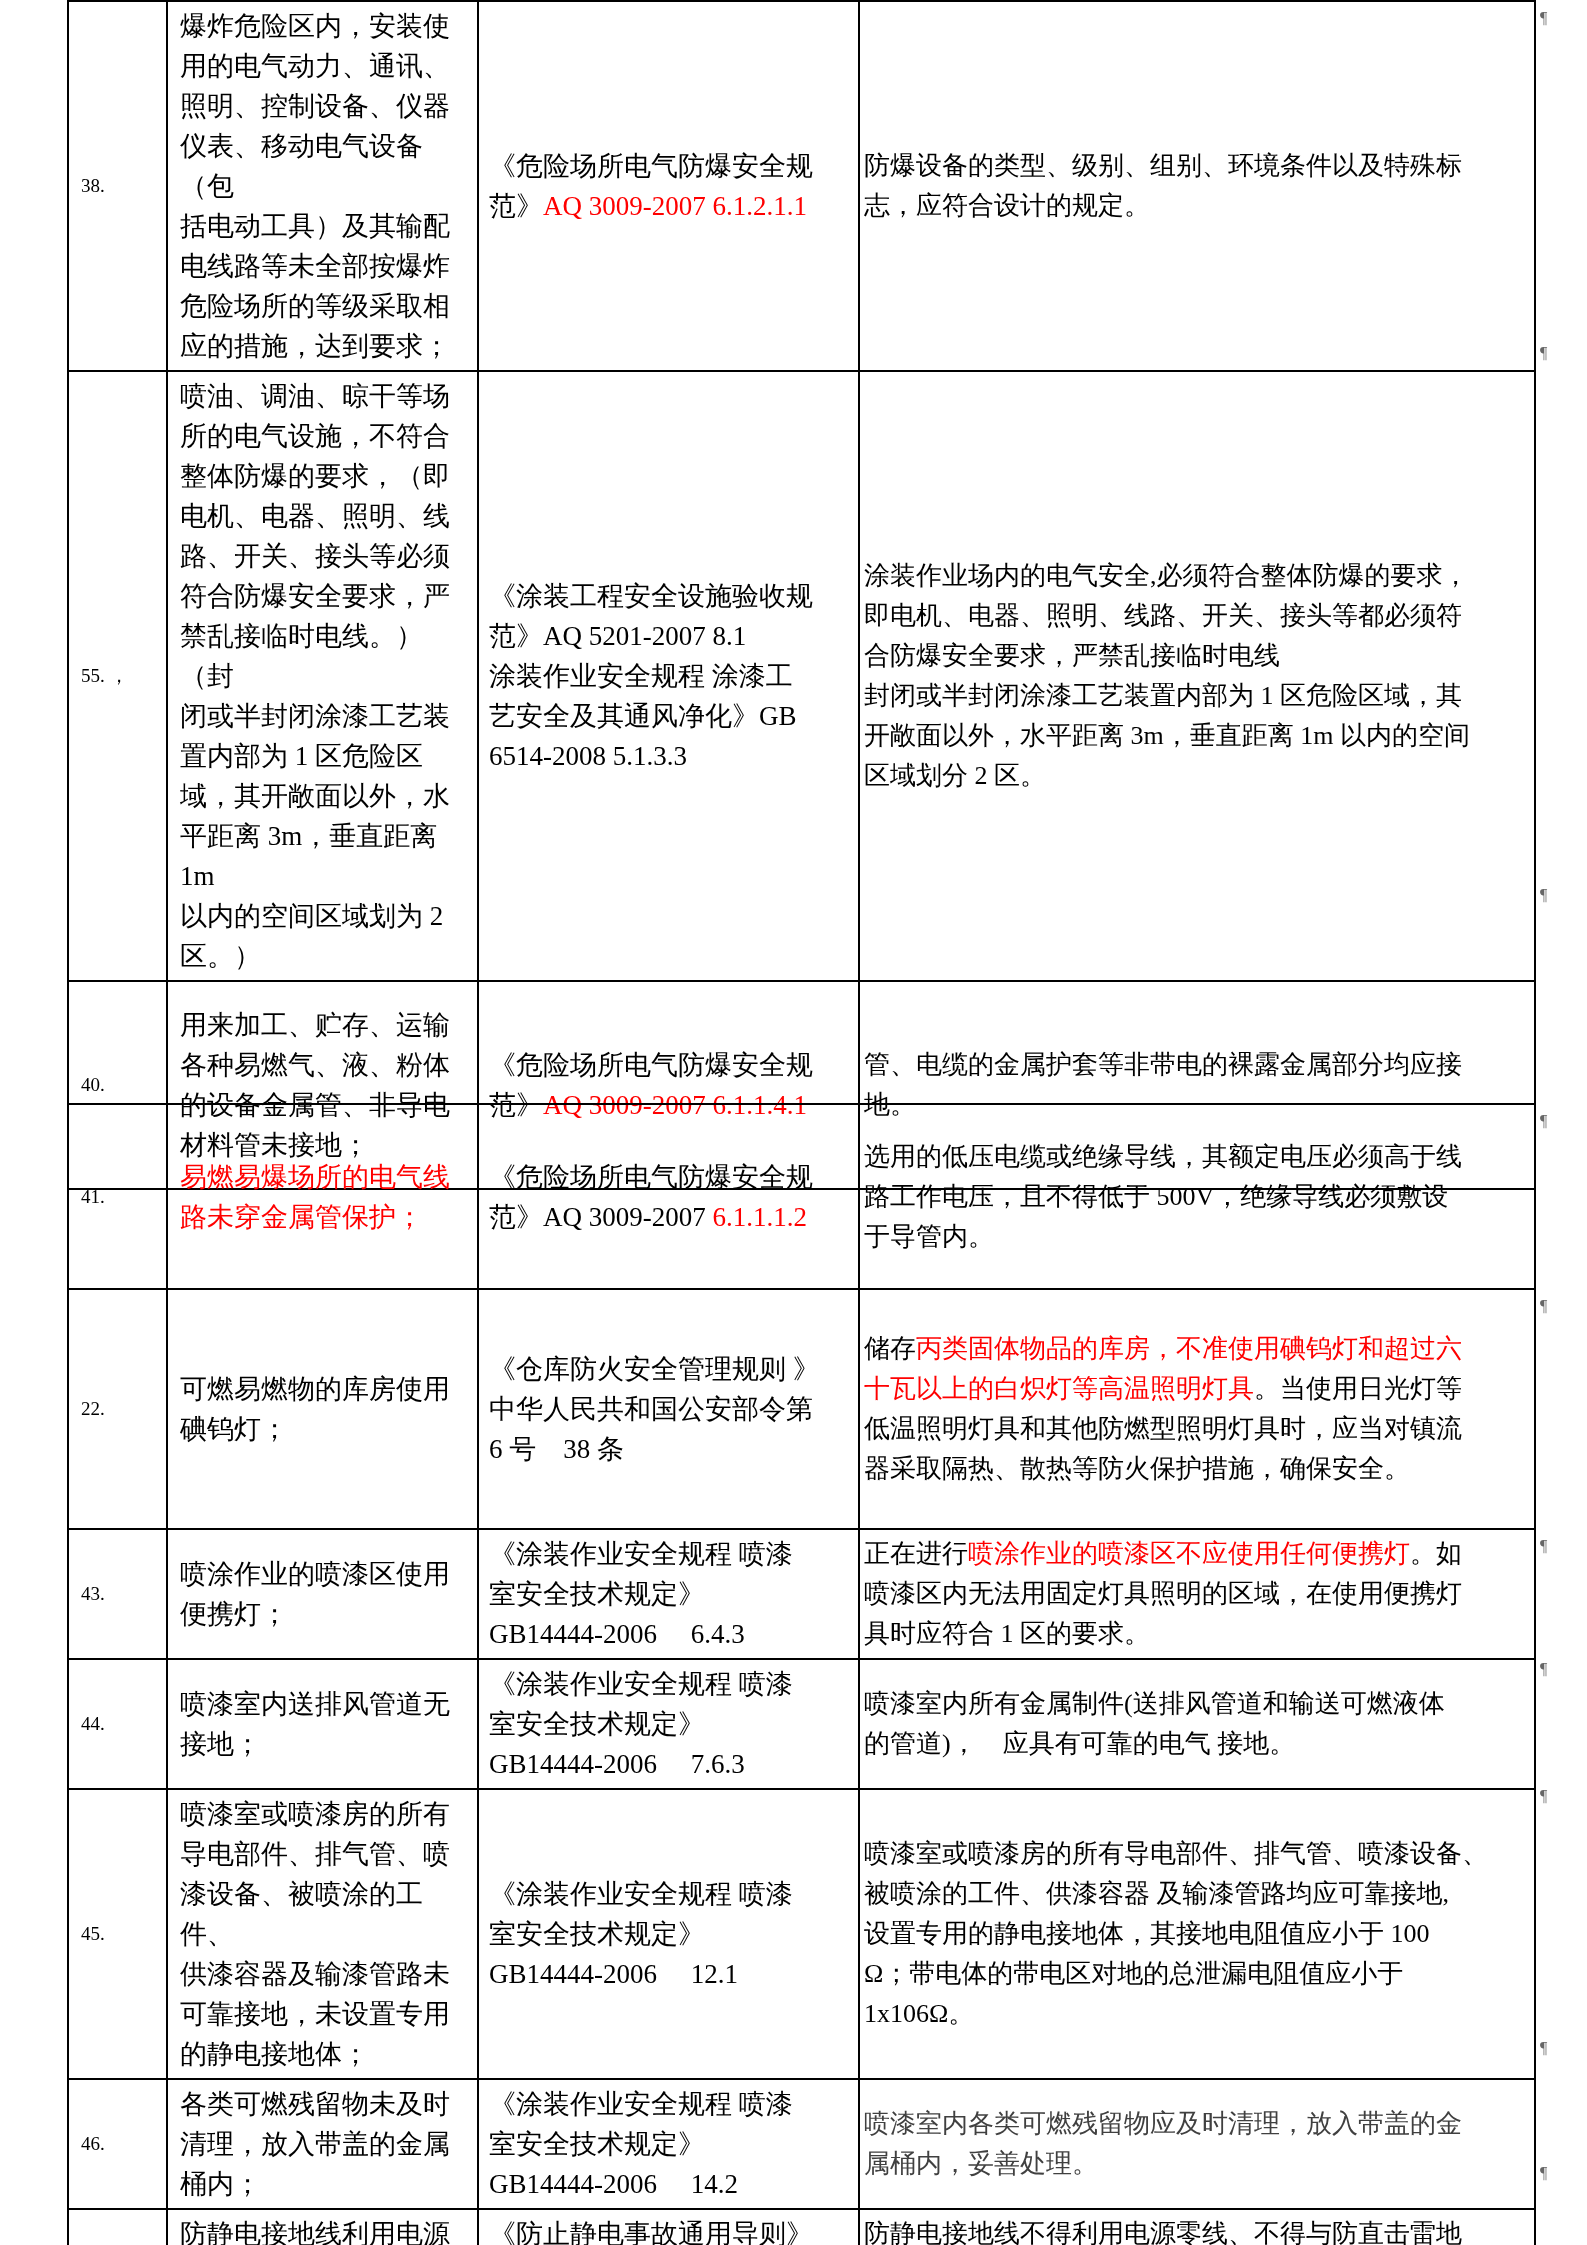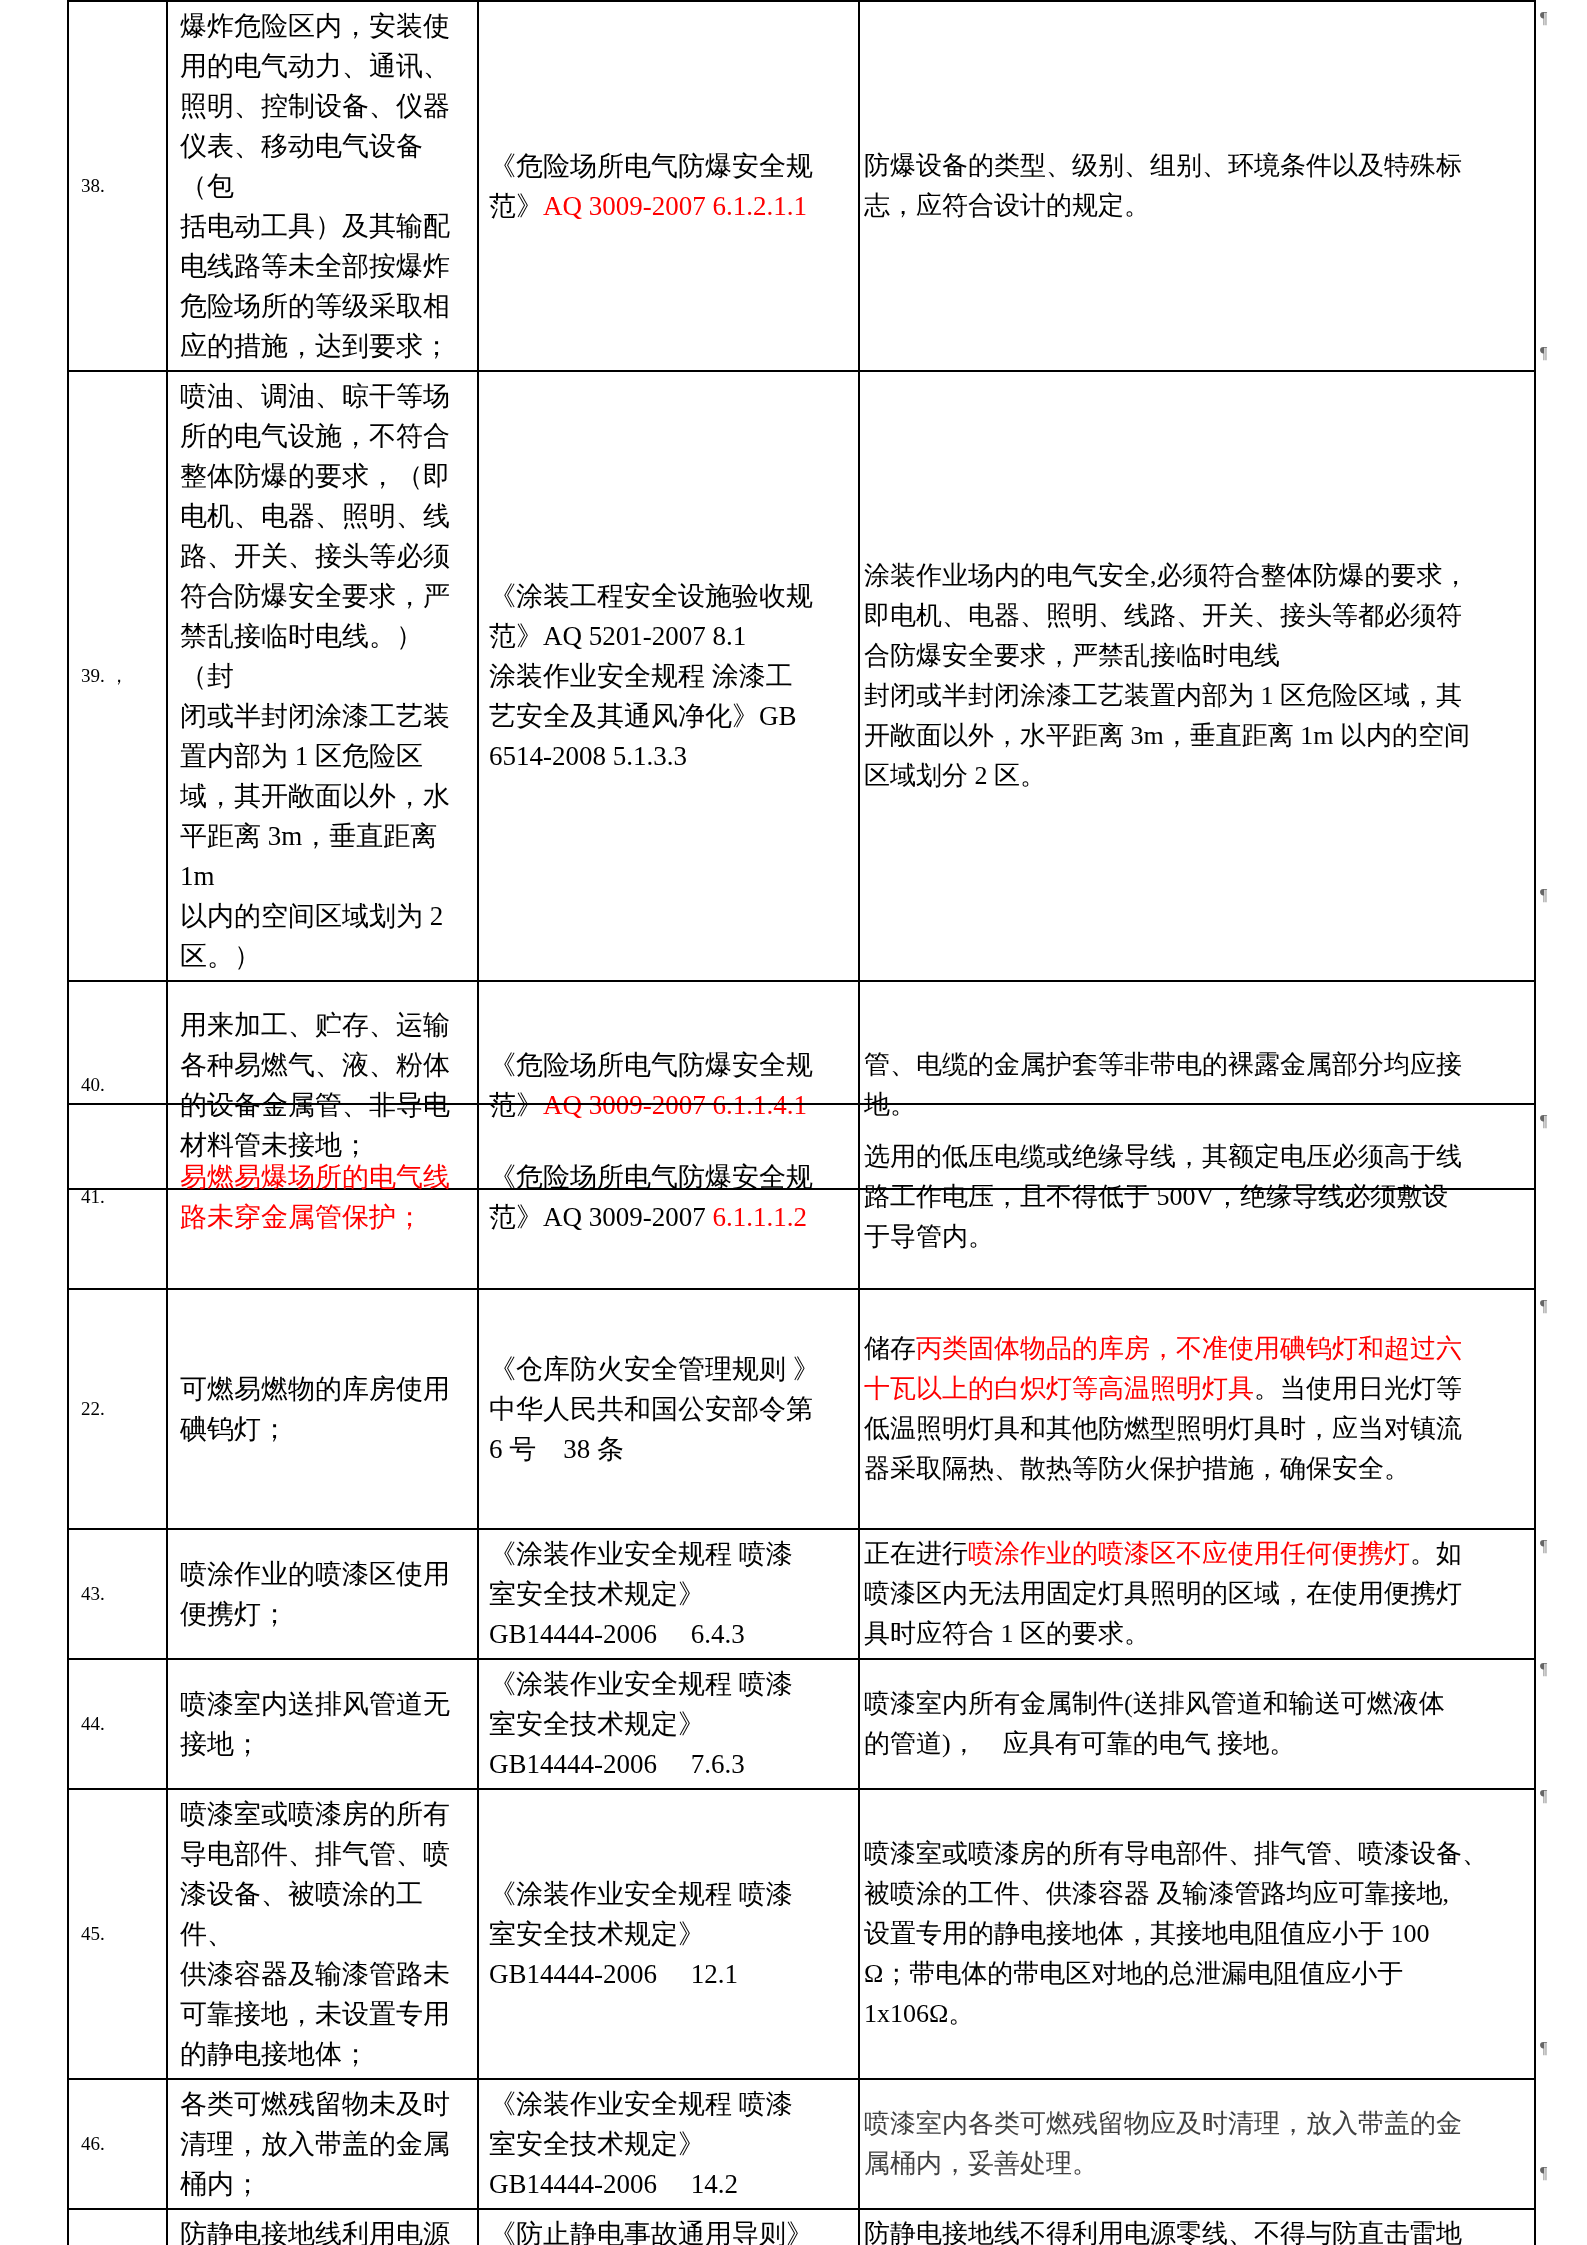--- a/index.html
+++ b/index.html
@@ -79,21 +79,21 @@
 括电动工具）及其输配
 电线路等未全部按爆炸
 危险场所的等级采取相
 应的措施，达到要求；</span></td>
         <td class="reg-cell"><span style="color: rgb(0, 0, 0);">《危险场所电气防爆安全规
 范》</span><span style="color: rgb(255, 0, 0);">AQ 3009-2007 6.1.2.1.1</span></td>
         <td class="req-cell"><span style="color: rgb(0, 0, 0);">防爆设备的类型、级别、组别、环境条件以及特殊标
 志，应符合设计的规定。</span></td>
       </tr>
       <tr style="height:542px">
-        <td class="num-cell"><span>39. ，</span></td>
+        <td class="num-cell"><span>55. ，</span></td>
         <td class="issue-cell"><span style="color: rgb(0, 0, 0);">喷油、调油、晾干等场
 所的电气设施，不符合
 整体防爆的要求，（即
 电机、电器、照明、线
 路、开关、接头等必须
 符合防爆安全要求，严
 禁乱接临时电线。）（封
 闭或半封闭涂漆工艺装
 置内部为 1 区危险区
 域，其开敞面以外，水

